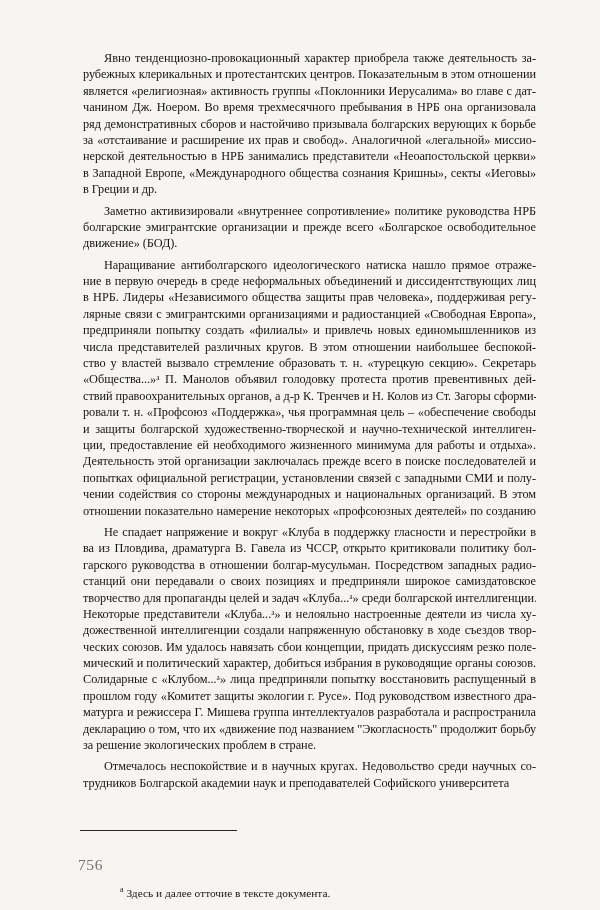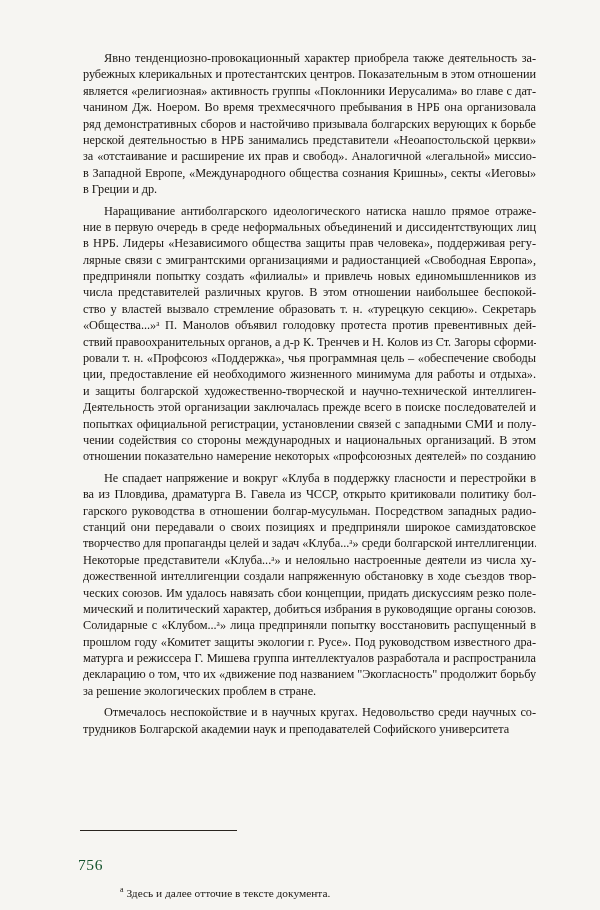--- a/index.html
+++ b/index.html
@@ -60,54 +60,59 @@
     font-size: 8px;
     vertical-align: super;
     line-height: 0;
   }
   .page-number {
     position: absolute;
     left: 78px;
     top: 856px;
     font-size: 15.5px;
     letter-spacing: 0.6px;
-    color: #14532d;
+    color: #737373;
     text-align: right;
   }
 </style>
 </head>
 <body>
 
 <div class="page">
 
   <div class="textblock">
       <div class="para">
         <div class="line first">Явно тенденциозно-провокационный характер приобрела также деятельность за-</div>
         <div class="line">рубежных клерикальных и протестантских центров. Показательным в этом отношении</div>
         <div class="line">является «религиозная» активность группы «Поклонники Иерусалима» во главе с дат-</div>
         <div class="line">чанином Дж. Ноером. Во время трехмесячного пребывания в НРБ она организовала</div>
         <div class="line">ряд демонстративных сборов и настойчиво призывала болгарских верующих к борьбе</div>
+        <div class="line">за «отстаивание и расширение их прав и свобод». Аналогичной «легальной» миссио-</div>
         <div class="line">нерской деятельностью в НРБ занимались представители «Неоапостольской церкви»</div>
-        <div class="line">за «отстаивание и расширение их прав и свобод». Аналогичной «легальной» миссио-</div>
         <div class="line">в Западной Европе, «Международного общества сознания Кришны», секты «Иеговы»</div>
         <div class="line last">в Греции и др.</div>
+      </div>
+      <div class="para">
+        <div class="line first">Заметно активизировали «внутреннее сопротивление» политике руководства НРБ</div>
+        <div class="line">болгарские эмигрантские организации и прежде всего «Болгарское освободительное</div>
+        <div class="line last">движение» (БОД).</div>
       </div>
       <div class="para">
         <div class="line first">Наращивание антиболгарского идеологического натиска нашло прямое отраже-</div>
         <div class="line">ние в первую очередь в среде неформальных объединений и диссидентствующих лиц</div>
         <div class="line">в НРБ. Лидеры «Независимого общества защиты прав человека», поддерживая регу-</div>
         <div class="line">лярные связи с эмигрантскими организациями и радиостанцией «Свободная Европа»,</div>
         <div class="line">предприняли попытку создать «филиалы» и привлечь новых единомышленников из</div>
         <div class="line">числа представителей различных кругов. В этом отношении наибольшее беспокой-</div>
         <div class="line">ство у властей вызвало стремление образовать т. н. «турецкую секцию». Секретарь</div>
         <div class="line">«Общества...»ᵃ П. Манолов объявил голодовку протеста против превентивных дей-</div>
         <div class="line">ствий правоохранительных органов, а д-р К. Тренчев и Н. Колов из Ст. Загоры сформи-</div>
         <div class="line">ровали т. н. «Профсоюз «Поддержка», чья программная цель – «обеспечение свободы</div>
+        <div class="line">и защиты болгарской художественно-творческой и научно-технической интеллиген-</div>
         <div class="line">ции, предоставление ей необходимого жизненного минимума для работы и отдыха».</div>
-        <div class="line">и защиты болгарской художественно-творческой и научно-технической интеллиген-</div>
         <div class="line">Деятельность этой организации заключалась прежде всего в поиске последователей и</div>
         <div class="line">попытках официальной регистрации, установлении связей с западными СМИ и полу-</div>
         <div class="line">чении содействия со стороны международных и национальных организаций. В этом</div>
         <div class="line">отношении показательно намерение некоторых «профсоюзных деятелей» по созданию</div>
       </div>
       <div class="para">
         <div class="line first">Не спадает напряжение и вокруг «Клуба в поддержку гласности и перестройки в</div>
         <div class="line">ва из Пловдива, драматурга В. Гавела из ЧССР, открыто критиковали политику бол-</div>
         <div class="line">гарского руководства в отношении болгар-мусульман. Посредством западных радио-</div>
         <div class="line">станций они передавали о своих позициях и предприняли широкое самиздатовское</div>

